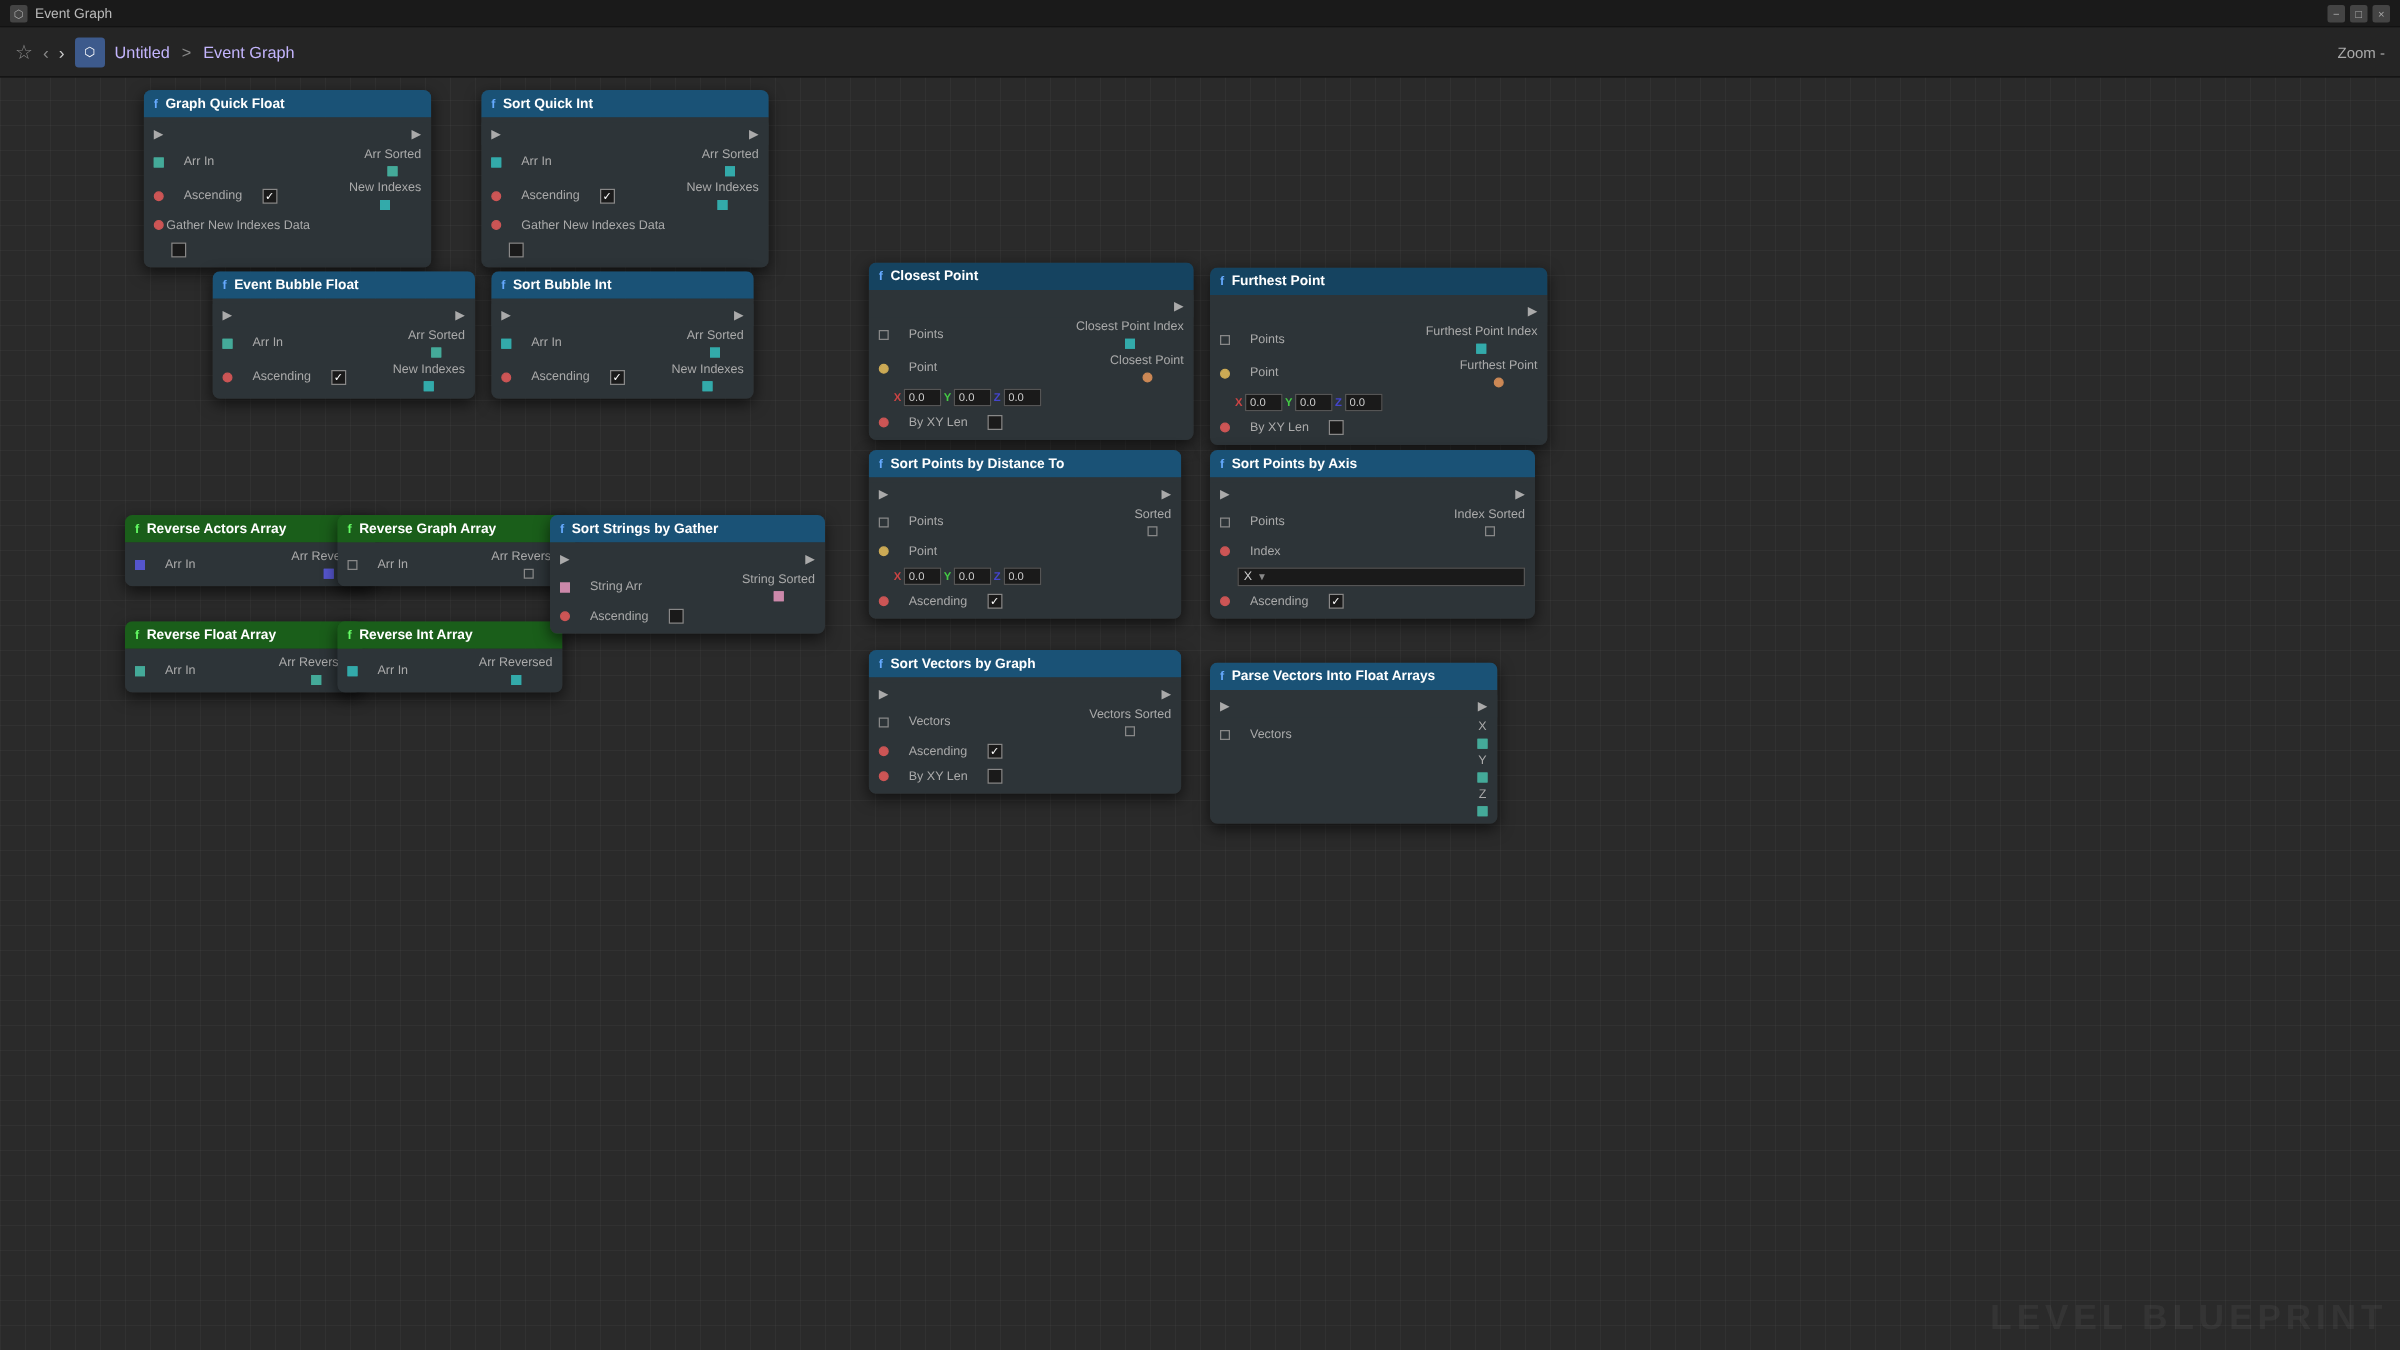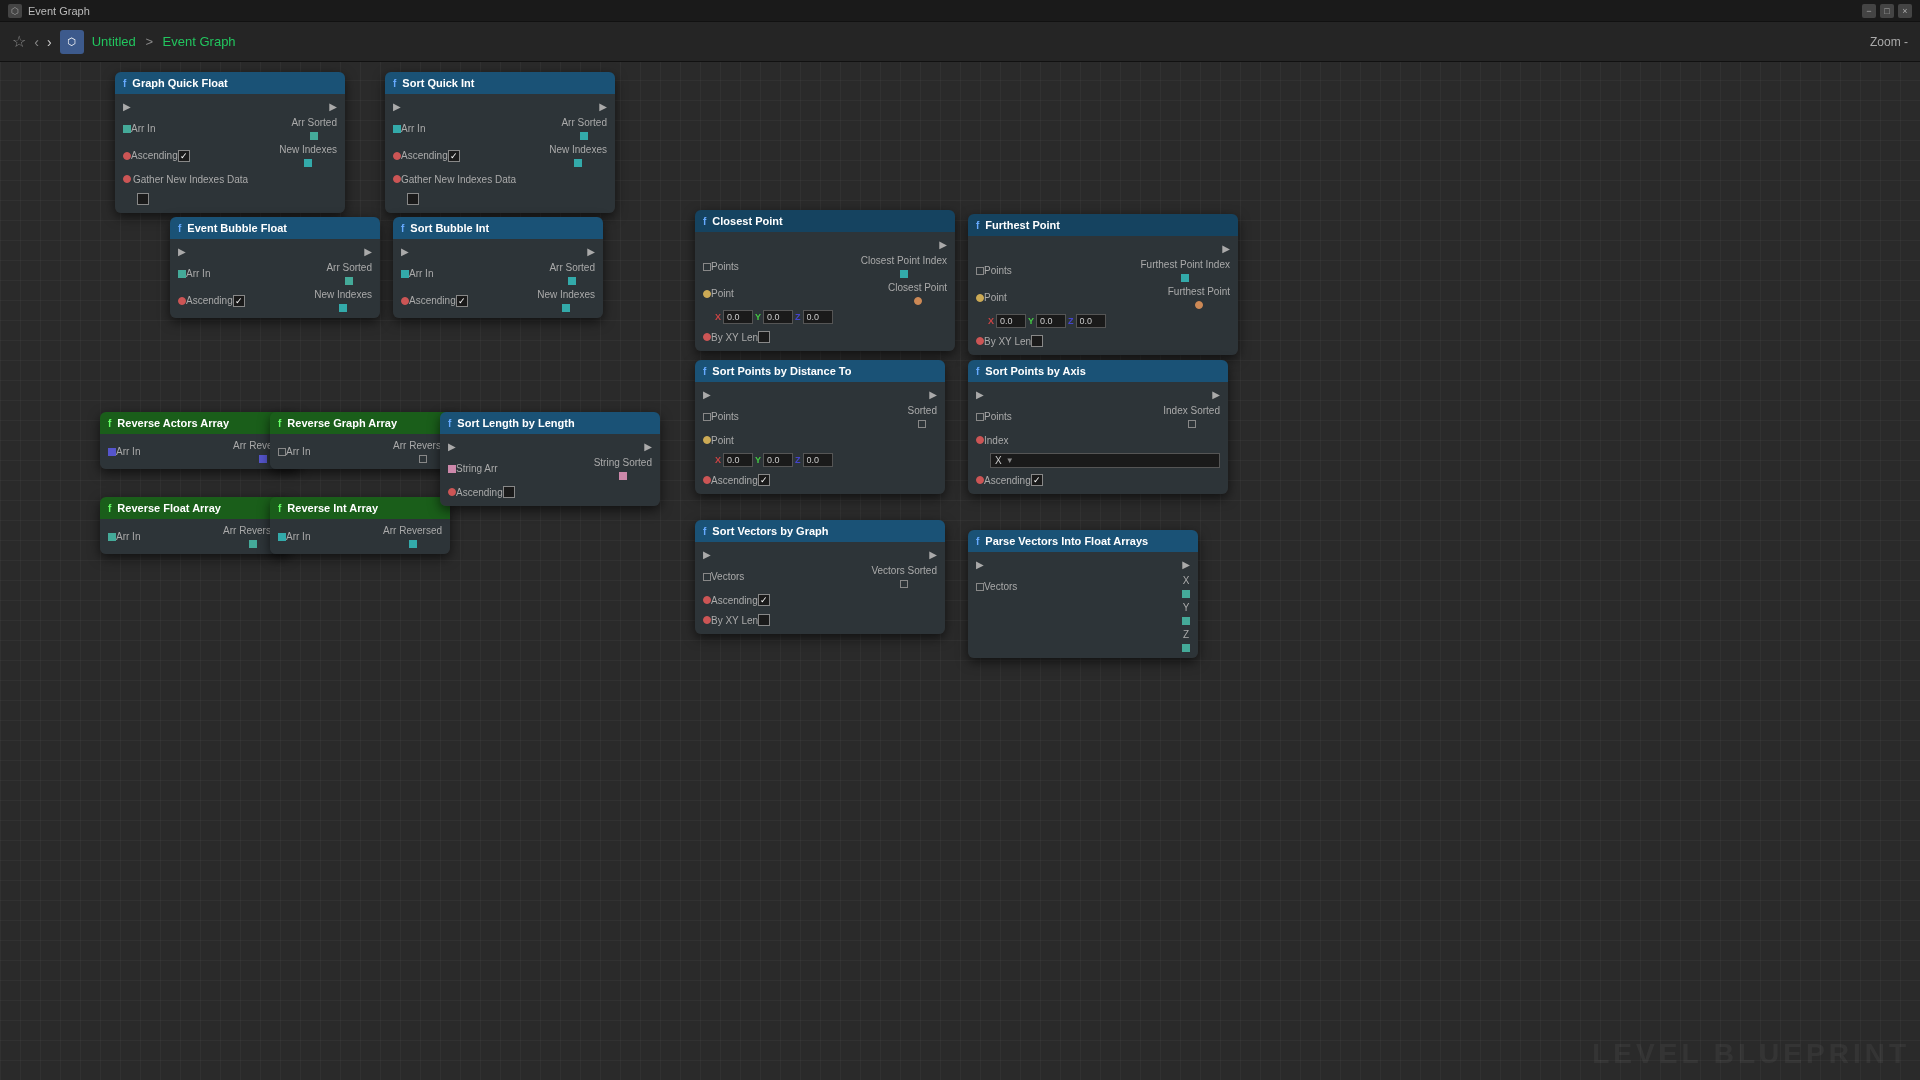--- a/index.html
+++ b/index.html
@@ -59,21 +59,21 @@
     .nav-arrow { color: #888; font-size: 14px; cursor: pointer; }
     .nav-arrow.active { color: #ccc; }
     .nav-blueprint-icon {
       width: 24px; height: 24px;
       background: #3d5a8c;
       border-radius: 3px;
       display: flex; align-items: center; justify-content: center;
       color: white; font-size: 10px;
     }
     .nav-breadcrumb { color: #ccc; font-size: 13px; }
-    .nav-breadcrumb span { color: #22c55e; }
+    .nav-breadcrumb span { color: #c4b5fd; }
     .nav-breadcrumb .sep { color: #888; margin: 0 6px; }
     .nav-spacer { flex: 1; }
     .nav-zoom { color: #aaa; font-size: 12px; }
 
     
     .canvas {
       position: relative;
       width: 1920px;
       height: calc(1080px - 62px);
       overflow: hidden;
@@ -100,21 +100,21 @@
       background: #2d3438;
       padding: 4px 0;
     }
     .bp-row {
       display: flex;
       align-items: center;
       padding: 2px 8px;
       min-height: 20px;
       justify-content: space-between;
     }
-    .bp-row-left { display: flex; align-items: center; gap: 0; }
+    .bp-row-left { display: flex; align-items: center; gap: 16px; }
     .bp-row-right { display: flex; align-items: center; gap: 4px; flex-direction: column; }
 
     
     .exec-row {
       display: flex;
       justify-content: space-between;
       padding: 3px 8px;
       background: #2d3438;
     }
 
@@ -467,21 +467,21 @@
           <span class="node-label-small">Arr Reversed</span>
           <div class="pin-arr teal"></div>
         </div>
       </div>
     </div>
   </div>
 
   <div class="bp-node" style="left:440px;top:350px;min-width:220px;">
     <div class="bp-node-header header-blue">
       <span style="color:#6af;font-size:10px;">f</span>
-      <span>Sort Length by Length</span>
+      <span>Sort Strings by Gather</span>
     </div>
     <div class="bp-node-body">
       <div class="exec-row">
         <span class="tri-pin">▶</span>
         <span class="tri-pin-right">▶</span>
       </div>
       <div class="bp-row">
         <div class="bp-row-left">
           <div class="pin-arr" style="background:#c8a;border-color:#c8a;"></div>
           <span class="node-label-small">String Arr</span>

